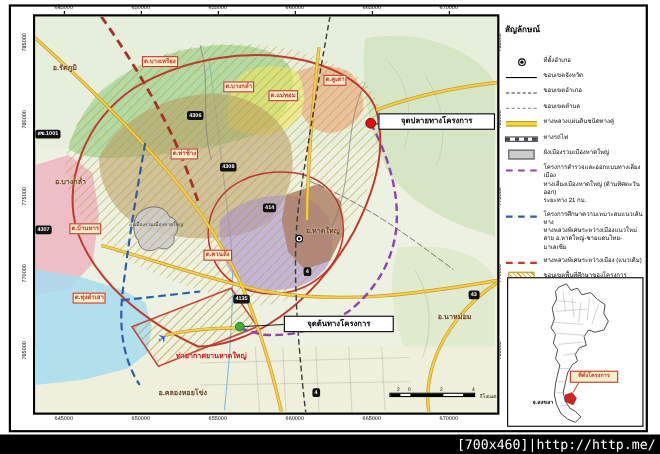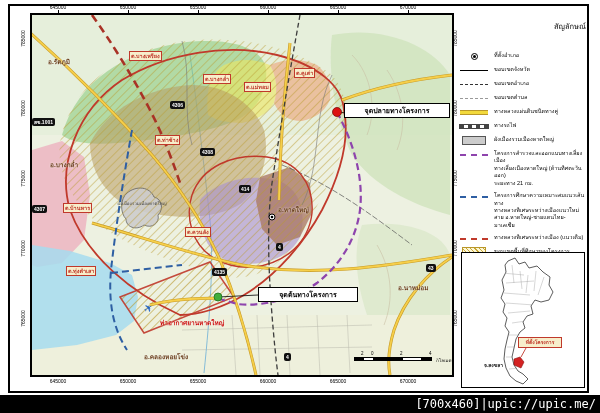--- a/index.html
+++ b/index.html
@@ -27,21 +27,21 @@
   .plane{color:#1d5fc2;font-size:11px;display:inline-block;transform:rotate(-35deg);line-height:1;}
   .cityplan-label{color:#3c3c3c;font-size:4.5px;text-align:center;line-height:1.2;}
   
   #scalebar{left:322px;top:336px;width:100px;height:14px;}
   #scalebar .num{position:absolute;top:0;font-size:4.5px;color:#000;line-height:5px;}
   #scalebar .bar{position:absolute;left:0;top:6px;width:78px;height:4px;border:1px solid #000;box-sizing:border-box;background:#fff;}
   #scalebar .seg{position:absolute;top:0;height:100%;background:#000;}
   #scalebar .unit{position:absolute;left:82px;top:6px;font-size:4.5px;color:#000;white-space:nowrap;}
   
   #legend{left:459px;top:20px;width:127px;}
-  #legend-title{font-size:7.5px;font-weight:normal;color:#000;margin-bottom:20px;text-align:right;}
+  #legend-title{font-size:7.5px;font-weight:bold;color:#000;margin-bottom:20px;}
   .lg-item{display:flex;align-items:flex-start;margin-bottom:5px;}
   .lg-sym{width:30px;flex:0 0 30px;margin-right:5px;display:flex;align-items:center;justify-content:center;height:9px;}
   .lg-label{font-size:5.5px;color:#000;line-height:1.35;white-space:pre-line;}
   .sym-line{width:28px;height:0;}
   .sym-dot-outer{width:7px;height:7px;border:1.5px solid #000;border-radius:50%;display:flex;align-items:center;justify-content:center;box-sizing:border-box;}
   .sym-dot-inner{width:3px;height:3px;background:#000;border-radius:50%;}
   .s-prov{border-top:1.6px solid #000;}
   .s-amph{border-top:1px dashed #333;}
   .s-tamb{border-top:1px dashed #999;}
   .s-hwy{height:3px;background:#f2d93c;border-top:.5px solid #b9972a;border-bottom:.5px solid #b9972a;}
@@ -315,15 +315,15 @@
       <g clip-path="url(#thclip)" stroke="#999" stroke-width=".4" fill="none">
         <path d="M40,20 L62,22 M44,30 L72,28 M42,40 L68,42 M50,12 L52,30 M58,18 L60,36 M66,22 L64,40 M74,18 L72,38 M82,24 L76,42 M44,50 L72,52 M46,60 L68,58 M50,70 L64,68 M47,82 L56,82 M45,94 L53,94 M44,104 L54,104 M47,116 L58,115"></path>
       </g>
       <path d="M52,106 L58,104 L62,109 L59,115 L52,112 Z" fill="#d42222" stroke="#8a1111" stroke-width=".6"></path>
       <path d="M64,95 L59,104" stroke="#c0392b" stroke-width=".9" fill="none"></path>
     </svg>
     <div id="inset-callout">ที่ตั้งโครงการ</div>
     <div id="inset-prov">จ.สงขลา</div>
   </div>
 
-  <div class="abs" id="watermark">[700x460]|upic://upic.me/</div>
+  <div class="abs" id="watermark">[700x460]|http://http.me/</div>
 
 </div>
 
 </body></html>

